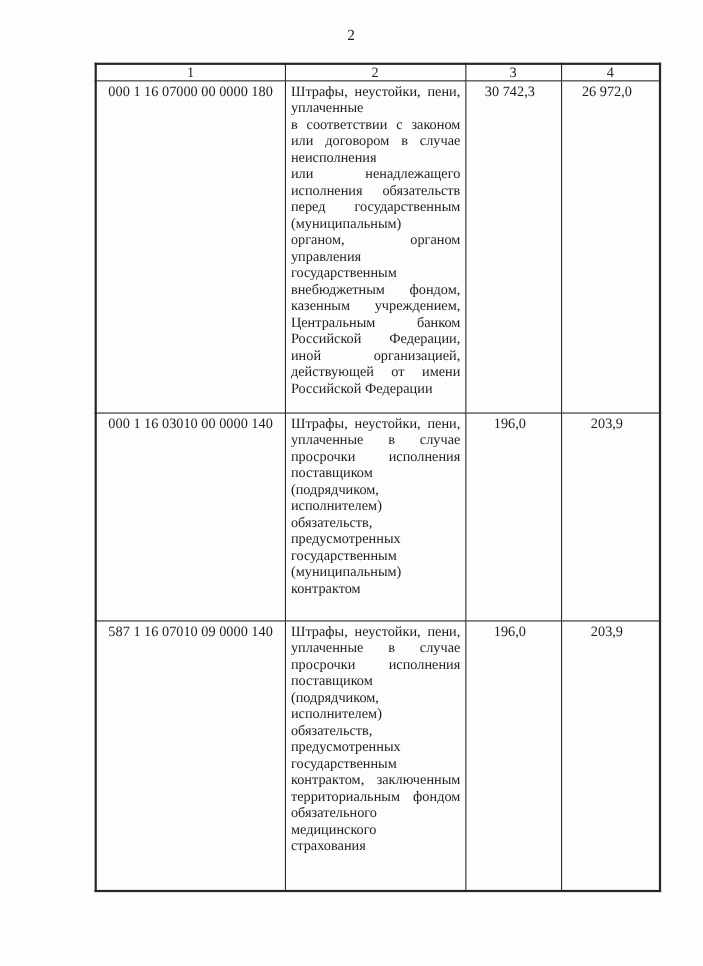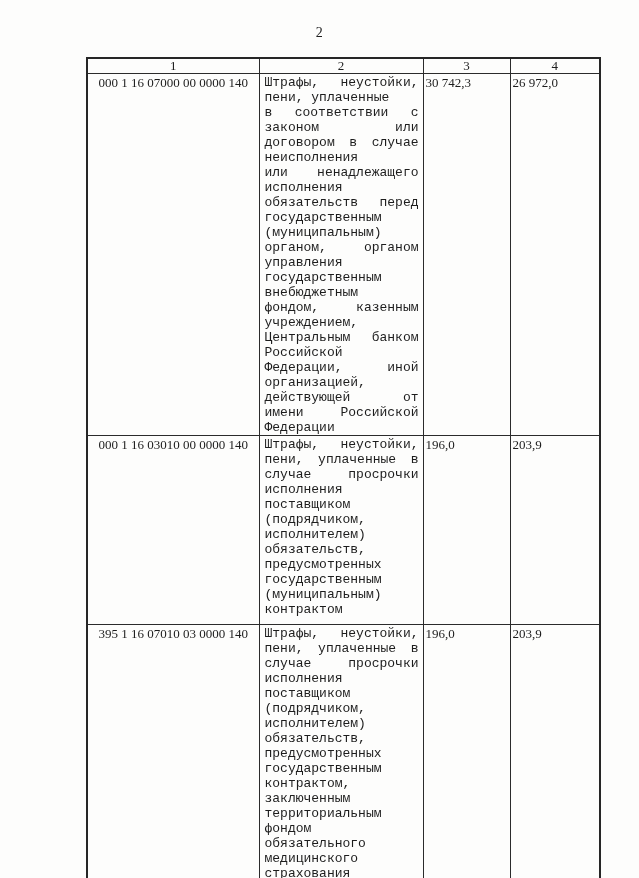--- a/index.html
+++ b/index.html
@@ -53,24 +53,23 @@
   td.cell-code {
     text-align: center;
     padding-top: 1px;
     white-space: nowrap;
   }
   td.cell-name {
     text-align: justify;
     white-space: pre-line;
     padding: 1px 4px 0 5px;
     line-height: 15px;
-    font-family: Liberation Mono, monospace;
   }
   td.cell-val {
-    text-align: left;
+    text-align: center;
     padding: 1px 8px 0 2px;
     font-family: Liberation Serif, serif;
   }
 </style>
 </head>
 <body>
 
 <div class="page-number">2</div>
 
 <table class="doc-table">
@@ -83,41 +82,41 @@
   <thead>
     <tr>
       <th>1</th>
       <th>2</th>
       <th>3</th>
       <th>4</th>
     </tr>
   </thead>
   <tbody>
     <tr class="data-row-1">
-      <td class="cell-code">000 1 16 07000 00 0000 140</td>
+      <td class="cell-code">000 1 16 07000 00 0000 180</td>
       <td class="cell-name">Штрафы, неустойки, пени, уплаченные
 в соответствии с законом или договором в случае неисполнения
 или ненадлежащего исполнения обязательств перед государственным (муниципальным)
 органом, органом управления государственным внебюджетным фондом, казенным учреждением, Центральным банком Российской Федерации, иной организацией, действующей от имени Российской Федерации</td>
       <td class="cell-val">30 742,3</td>
       <td class="cell-val">26 972,0</td>
     </tr>
     <tr class="data-row-2">
       <td class="cell-code">000 1 16 03010 00 0000 140</td>
       <td class="cell-name">Штрафы, неустойки, пени, уплаченные в случае просрочки исполнения поставщиком
 (подрядчиком,
 исполнителем)
 обязательств,
 предусмотренных государственным (муниципальным)
 контрактом</td>
       <td class="cell-val">196,0</td>
       <td class="cell-val">203,9</td>
     </tr>
     <tr class="data-row-3">
-      <td class="cell-code">395 1 16 07010 03 0000 140</td>
+      <td class="cell-code">587 1 16 07010 09 0000 140</td>
       <td class="cell-name">Штрафы, неустойки, пени, уплаченные в случае просрочки исполнения поставщиком
 (подрядчиком,
 исполнителем)
 обязательств,
 предусмотренных государственным
 контрактом, заключенным территориальным фондом обязательного
 медицинского
 страхования</td>
       <td class="cell-val">196,0</td>
       <td class="cell-val">203,9</td>

